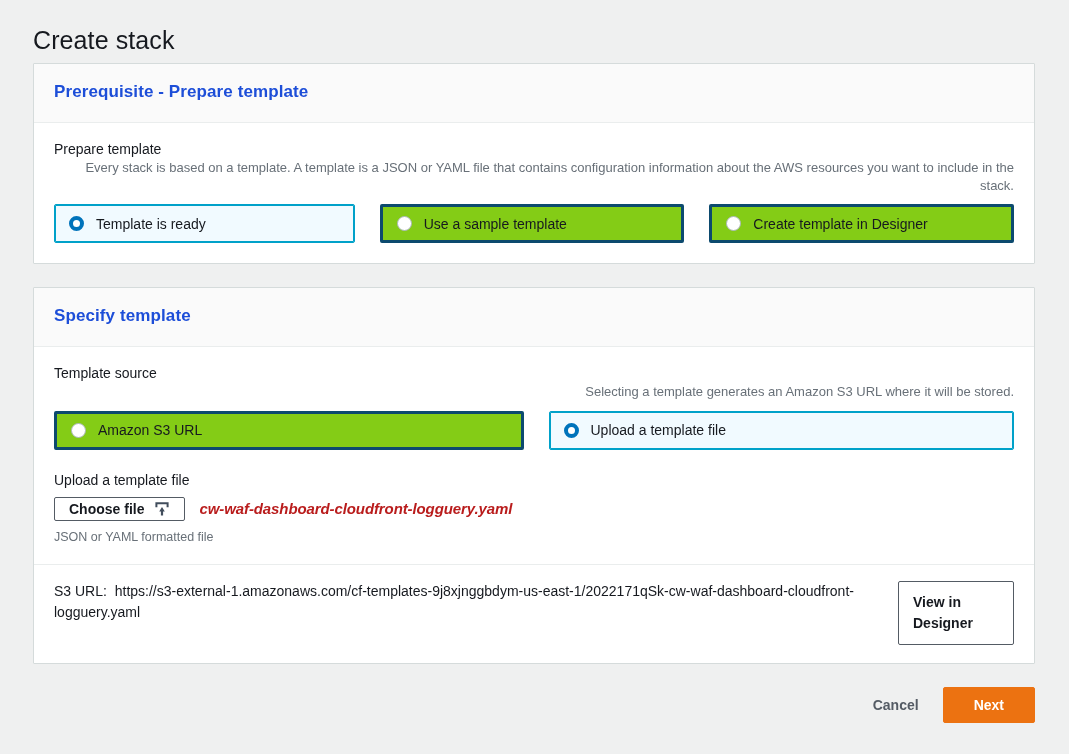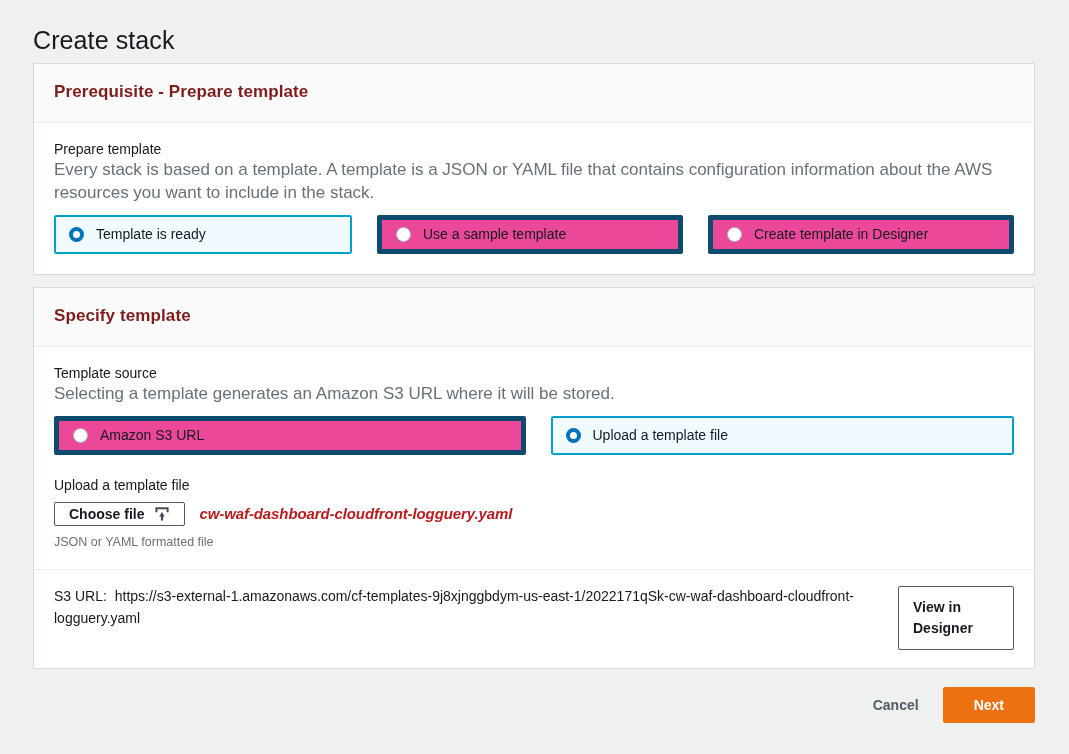--- a/index.html
+++ b/index.html
@@ -35,54 +35,55 @@
 
   .card-header {
     background: #fafafa;
     border-bottom: 1px solid #eaeded;
     padding: 18px 20px 20px 20px;
   }
   .card-header h2 {
     margin: 0;
     font-size: 17px;
     font-weight: bold;
-    color: #7f1d1d;
+    color: #1d4ed8;
     letter-spacing: 0.1px;
   }
   .card-header .sub {
     margin: 6px 0 0 0;
     font-size: 13px;
     color: #545b64;
     line-height: 1.4;
   }
   .card-body { padding: 18px 20px 20px 20px; background:#fff; }
 
   .field-label {
     font-size: 14px;
     color: #16191f;
     margin-bottom: 2px;
   }
   .field-desc {
-    font-size: 17px;
+    font-size: 13px;
     color: #687078;
     margin-bottom: 10px;
     line-height: 1.35;
+    text-align: right;
   }
 
   .radio-row { display: flex; gap: 25px; }
   .radio-card {
     flex: 1;
     display: flex;
     align-items: center;
     gap: 12px;
     height: 39px;
     padding: 0 14px;
-    border: 5px solid #0c4a6e;
-    border-radius: 2px;
-    background: #ec4899;
+    border: 3px solid #0c4a6e;
+    border-radius: 2px;
+    background: #84cc16;
     cursor: pointer;
   }
   .radio-card.selected {
     border: 1px solid #00a1c9;
     background: #f1faff;
     box-shadow: 0 0 0 1px #00a1c9 inset;
   }
   .radio-card .lbl {
     font-size: 14px;
     color: #16191f;

